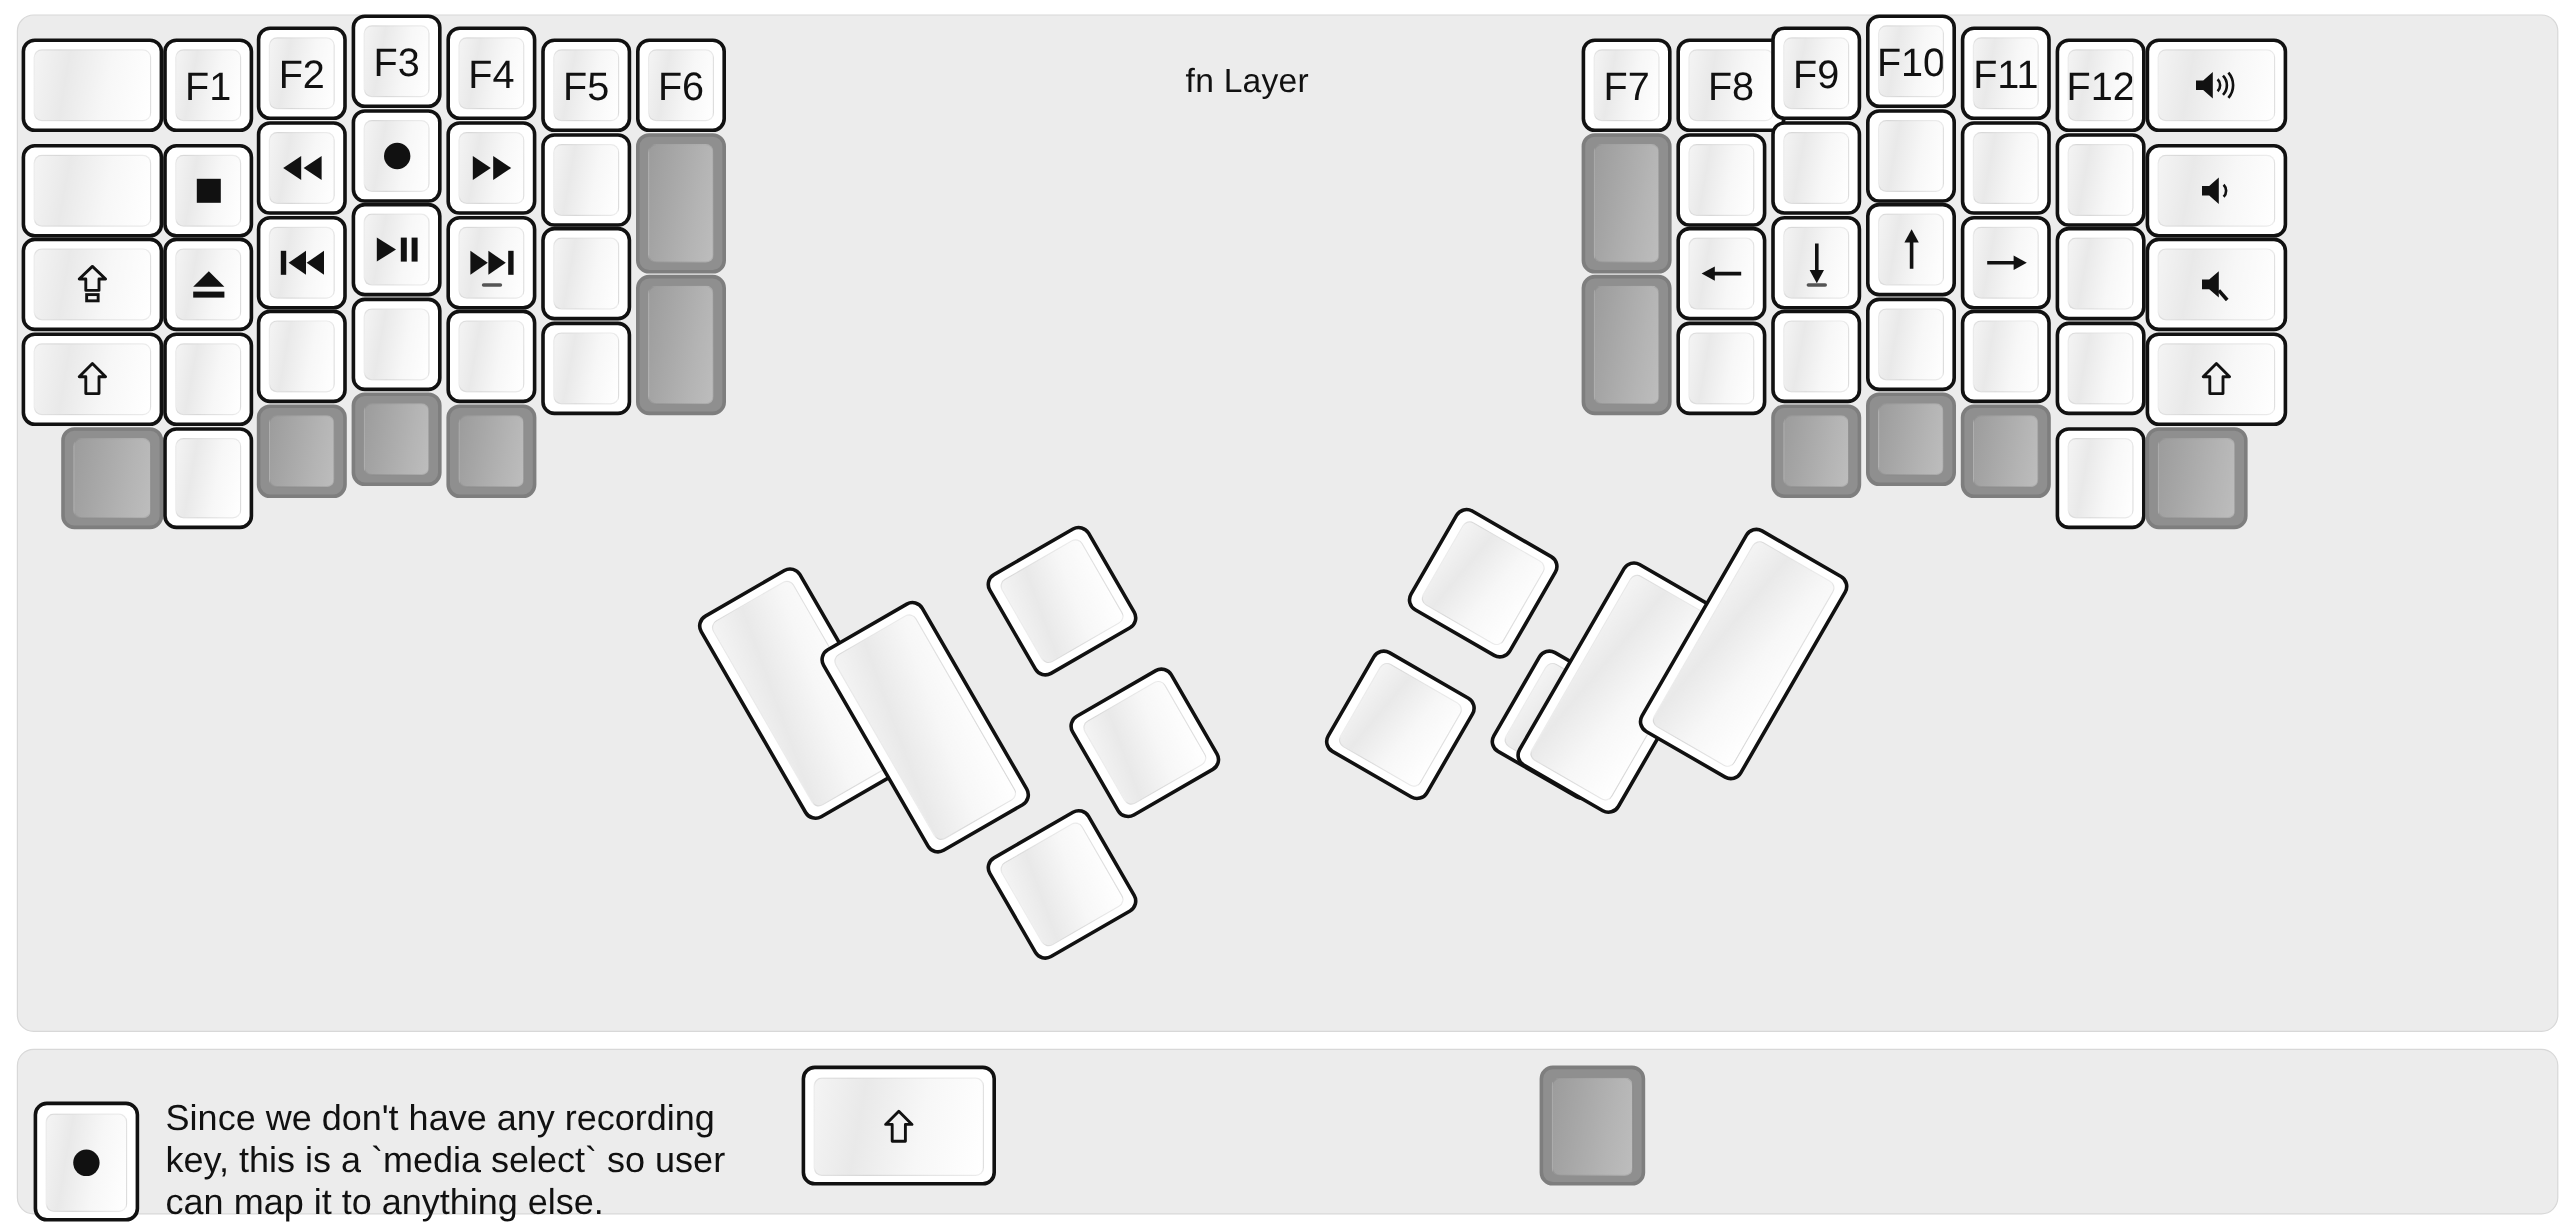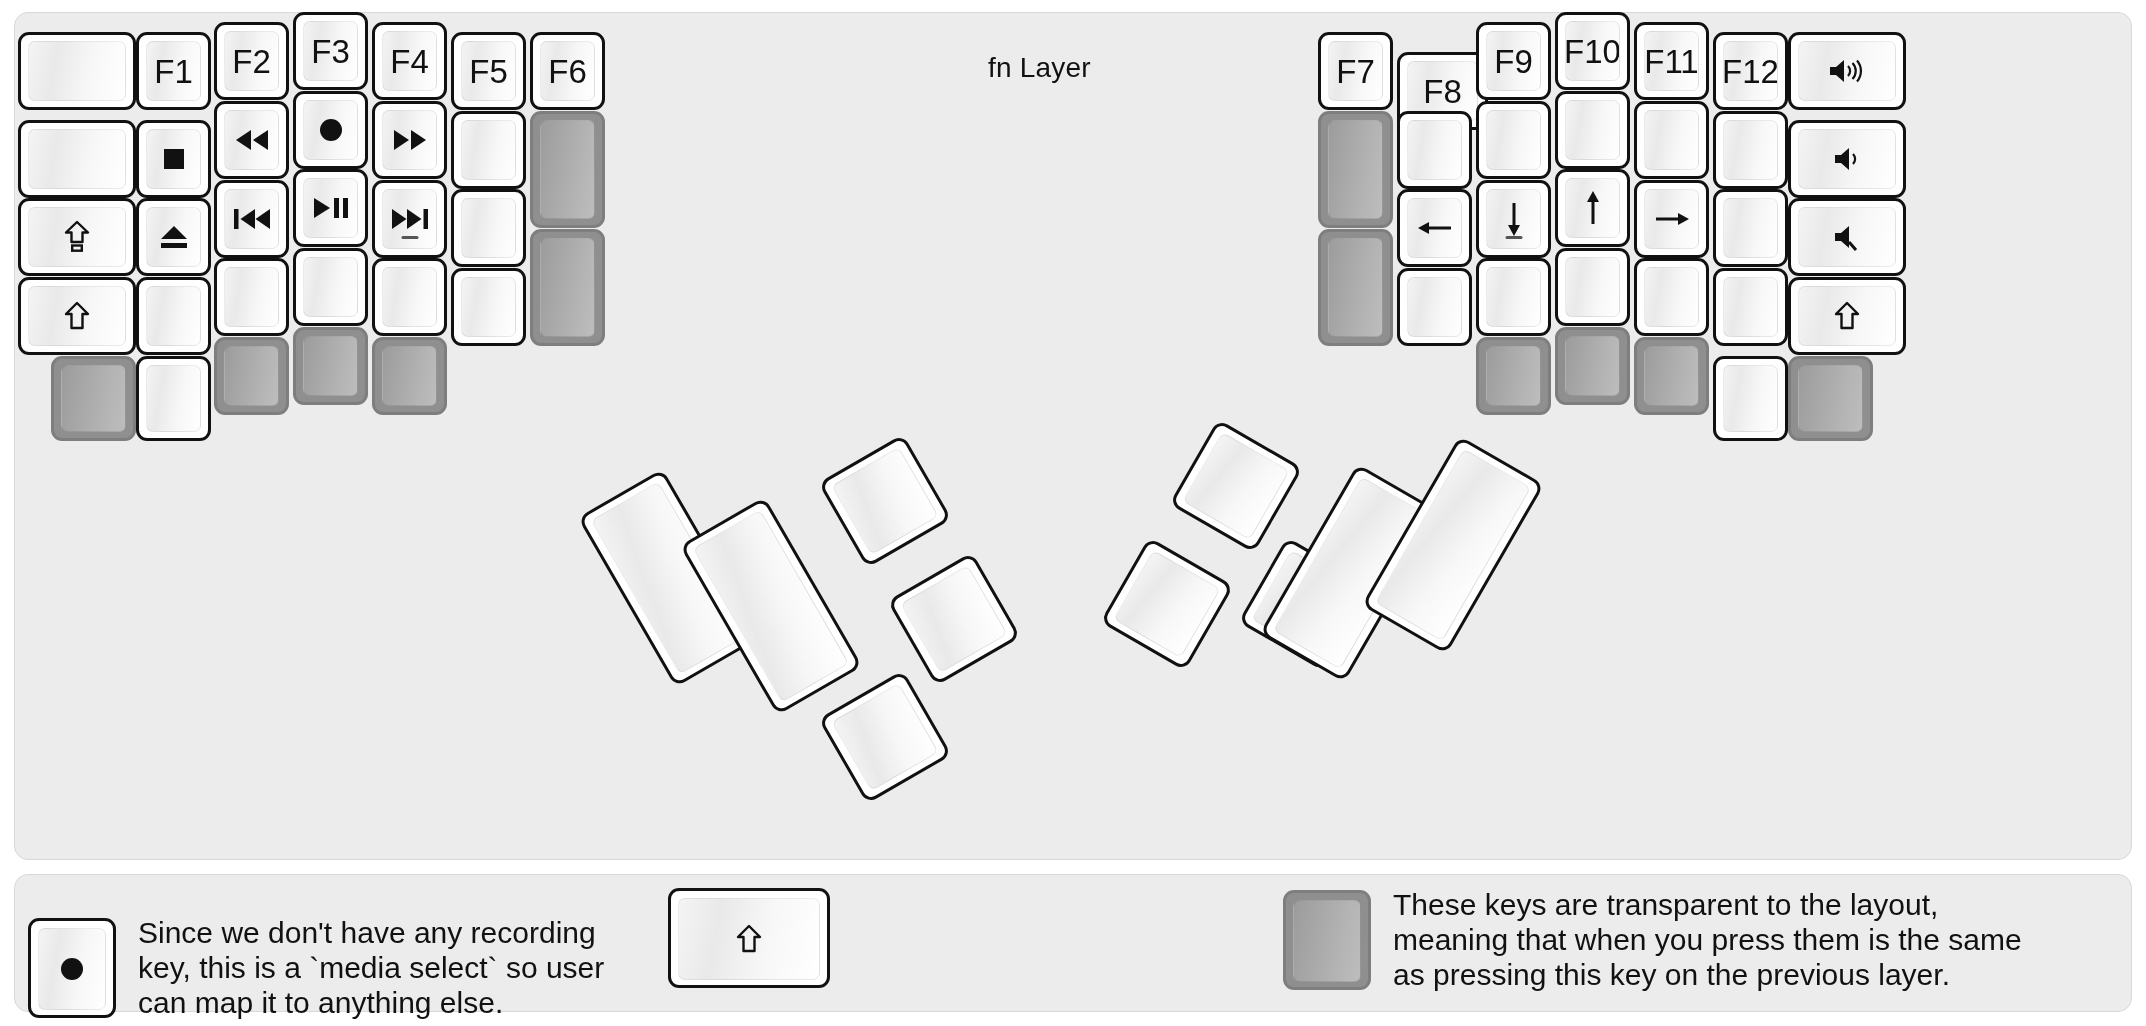--- a/index.html
+++ b/index.html
@@ -323,21 +323,21 @@
         <div class="face">
           <span class="legendtext">F7</span>
         </div>
       </div>
       <div class="key trans" style="left: 1318px; top: 111px; width: 75px; height: 117px;">
         <div class="face"></div>
       </div>
       <div class="key trans" style="left: 1318px; top: 229px; width: 75px; height: 117px;">
         <div class="face"></div>
       </div>
-      <div class="key" style="left: 1397px; top: 32px; width: 91px; height: 78px; margin-top: 20px;">
+      <div class="key" style="left: 1397px; top: 32px; width: 91px; height: 78px;">
         <div class="face">
           <span class="legendtext">F8</span>
         </div>
       </div>
       <div class="key" style="left: 1397px; top: 111px; width: 75px; height: 78px;">
         <div class="face"></div>
       </div>
       <div class="key" style="left: 1397px; top: 189px; width: 75px; height: 78px;">
         <div class="face">
           <span class="glyph">
@@ -541,19 +541,16 @@
                 <path d="M13 2 L24 13 L18.5 13 L18.5 27 L7.5 27 L7.5 13 L2 13 Z" fill="none" stroke="#111111" stroke-width="2.4" stroke-linejoin="round"></path>
               </svg>
             </span>
           </div>
         </div>
       </div>
       <div class="legend-item" style="left: 1283px; top: 888px;">
         <div class="legend-key trans" style="width: 88px; height: 100px;">
           <div class="face"></div>
         </div>
-        <div class="legend-caption">These keys are transparent to the layout,
-meaning that when you press them is the same
-as pressing this key on the previous layer.</div>
       </div>
     </div>
 
 </div>
 
 </body></html>

